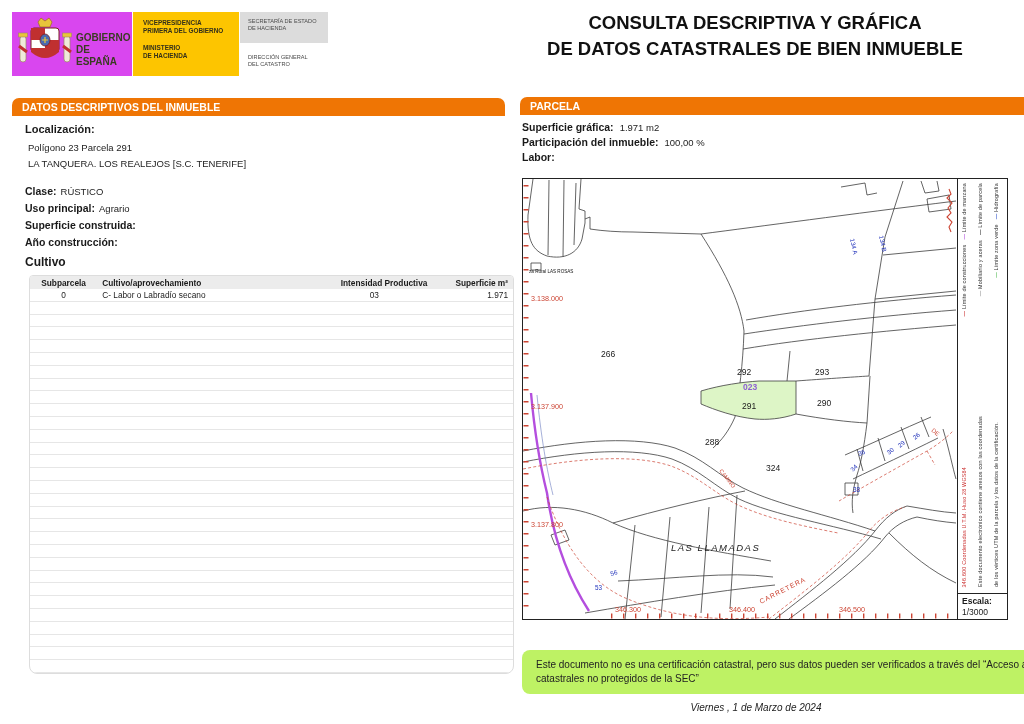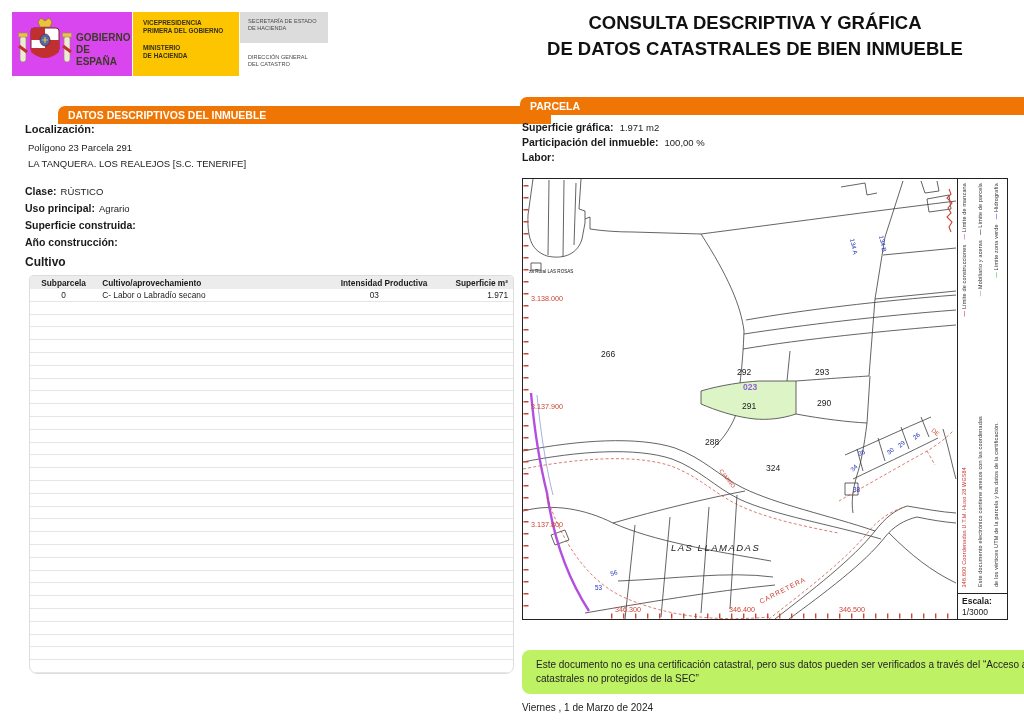--- a/index.html
+++ b/index.html
@@ -18,21 +18,21 @@
   .min-gap{height:9px;}
   .gob-text{position:absolute;left:64px;top:20px;font-size:10px;font-weight:bold;color:#3b3b23;line-height:12px;}
 
   .title-block{position:absolute;left:520px;top:10px;width:470px;text-align:center;}
   .title-line{font-size:18.5px;font-weight:bold;color:#111;line-height:26px;}
   .ref-line{font-size:11.5px;font-weight:bold;text-align:left;padding-left:92px;margin-top:5px;color:#111;}
 
   
   .obar{position:absolute;height:18px;background:#ef7504;border-radius:7px 7px 0 0;
         color:#fff;font-weight:bold;font-size:10.5px;line-height:18px;padding-left:10px;box-sizing:border-box;}
-  .obar-left{left:12px;top:106px;width:493px;margin-left:46px;}
+  .obar-left{left:12px;top:98px;width:493px;}
   .obar-right{left:520px;top:97px;width:536px;}
 
   
   .lp{position:absolute;left:12px;top:115px;width:493px;}
   .loc-label{position:absolute;left:13px;top:8px;font-size:11px;font-weight:bold;}
   .addr1{position:absolute;left:16px;top:27px;font-size:9.5px;color:#222;}
   .addr2{position:absolute;left:16px;top:43px;font-size:9.5px;color:#222;}
   .frow{position:absolute;left:13px;font-size:10.5px;font-weight:bold;}
   .frow .fval{font-size:9.5px;font-weight:normal;color:#222;padding-left:4px;}
   .cultivo-title{position:absolute;left:13px;top:140px;font-size:12px;font-weight:bold;}
@@ -63,21 +63,21 @@
   .sw{font-weight:bold;}
   .sw-purple{color:#b44ede;} .sw-red{color:#cc3333;} .sw-black{color:#333;}
   .sw-gray{color:#999;} .sw-blue{color:#3355cc;} .sw-green{color:#55bb55;}
   .escala{position:absolute;left:0;right:0;bottom:0;height:26px;border-top:1px solid #222;
           padding:2px 4px;box-sizing:border-box;font-size:8.5px;line-height:11px;background:#fff;}
   .esc-l{font-weight:bold;}
 
   
   .disclaimer{position:absolute;left:522px;top:650px;width:569px;min-height:44px;background:#bef264;
               border-radius:8px;padding:8px 14px;font-size:10px;line-height:14px;color:#222;box-sizing:border-box;}
-  .datestamp{position:absolute;left:522px;top:702px;width:468px;text-align:left;font-size:10px;color:#222;}
+  .datestamp{position:absolute;left:522px;top:702px;width:468px;text-align:center;font-size:10px;color:#222;font-style:italic;}
 
   svg text{font-family:"Liberation Sans",sans-serif;}
 </style>
 </head>
 <body>
 
 <div class="hdr-box logo-box">
   <svg width="54" height="56" viewBox="0 0 54 56" style="position:absolute;left:6px;top:4px">
     <rect x="2" y="20" width="6" height="26" rx="3" fill="#efe9da" stroke="#9a8a62" stroke-width="0.7"></rect>
     <rect x="46" y="20" width="6" height="26" rx="3" fill="#efe9da" stroke="#9a8a62" stroke-width="0.7"></rect>

